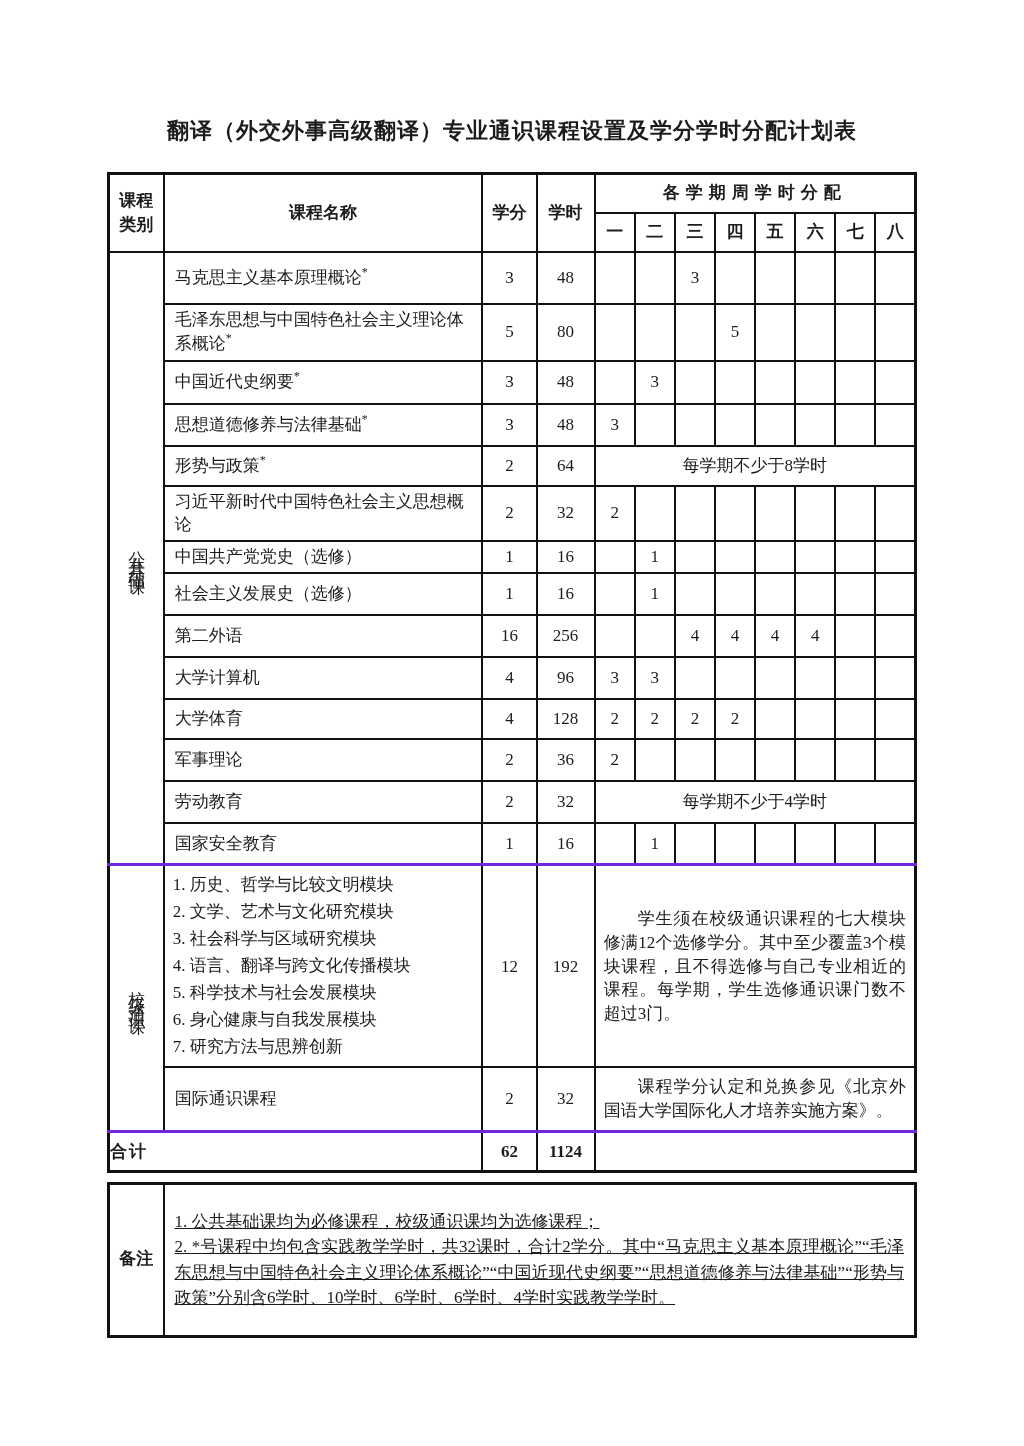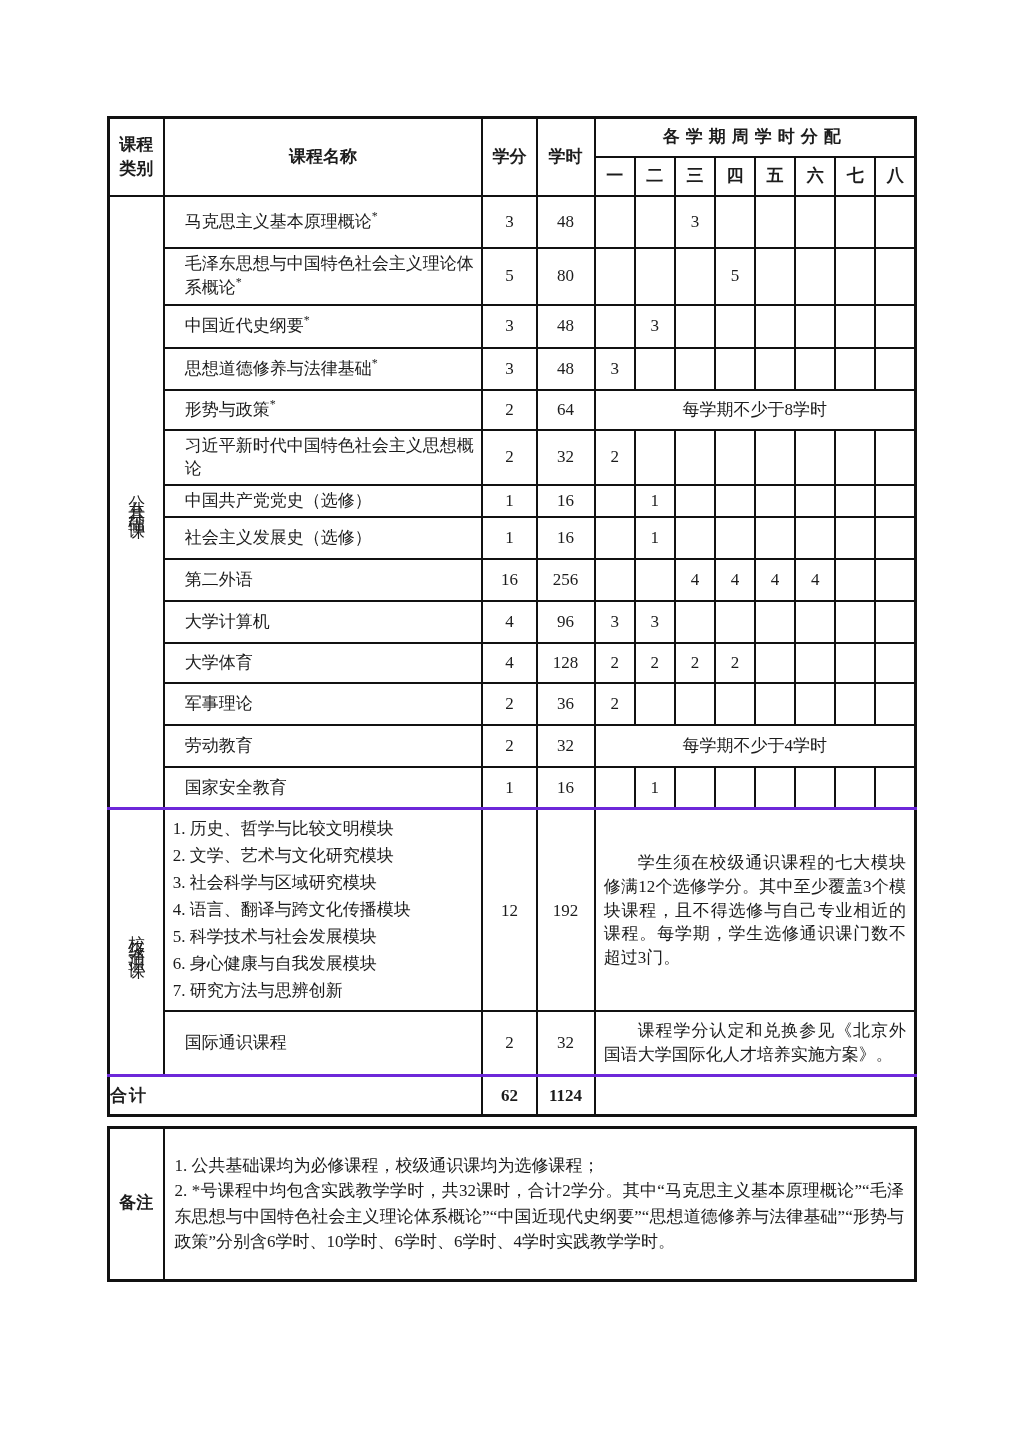--- a/index.html
+++ b/index.html
@@ -35,21 +35,21 @@
   .c-cat  { width: 55px; }
   .c-name { width: 318px; }
   .c-cred { width: 54px; }
   .c-hrs  { width: 58px; }
   .c-sem  { width: 40px; }
 
   td.b { font-weight: bold; text-align: center; }
   td.pre { white-space: pre-line; }
   td.center { text-align: left; }
   td.num { text-align: center; }
-  td.name { text-align: left; padding: 3px 4px 3px 20px; margin-top: 24px; }
+  td.name { text-align: left; padding: 3px 4px 3px 10px; margin-top: 24px; }
   td.snote { text-align: center; }
   td.pnote {
     text-align: justify;
     text-indent: 2em;
     padding: 4px 8px;
     line-height: 1.6;
   }
   td.vert { text-align: center; vertical-align: middle; }
   .vtext {
     display: inline-block;
@@ -73,33 +73,34 @@
   tr.h42 td { height: 42px; }
   tr.h40 td { height: 40px; }
   tr.h190 td { height: 190px; }
   tr.h64 td { height: 64px; }
   tr.thick td { border-top: 3px solid #6d28d9; }
   tr.total td { font-weight: bold; }
   tr.total td.tlabel { letter-spacing: 2px; }
 
   table.remark-tbl { margin-top: 9px; }
   td.rlabel { font-weight: bold; text-align: center; font-family: Liberation Mono, monospace; }
-  td.rtext { padding: 24px 10px; }
+  td.rtext { padding: 24px 10px; text-decoration: underline; }
   td.rtext div {
     font-size: 17px;
     line-height: 1.5;
     text-align: justify;
   }
   tr.rh td { height: 140px; }
 </style>
 </head>
 <body>
 
 <div class="page">
 
+  <div class="title">翻译（外交外事高级翻译）专业通识课程设置及学分学时分配计划表</div>
 
   <table class="tbl main">
     <colgroup>
       <col class="c-cat">
         <col class="c-name">
         <col class="c-cred">
         <col class="c-hrs">
       <col class="c-sem">
         <col class="c-sem">
         <col class="c-sem">

